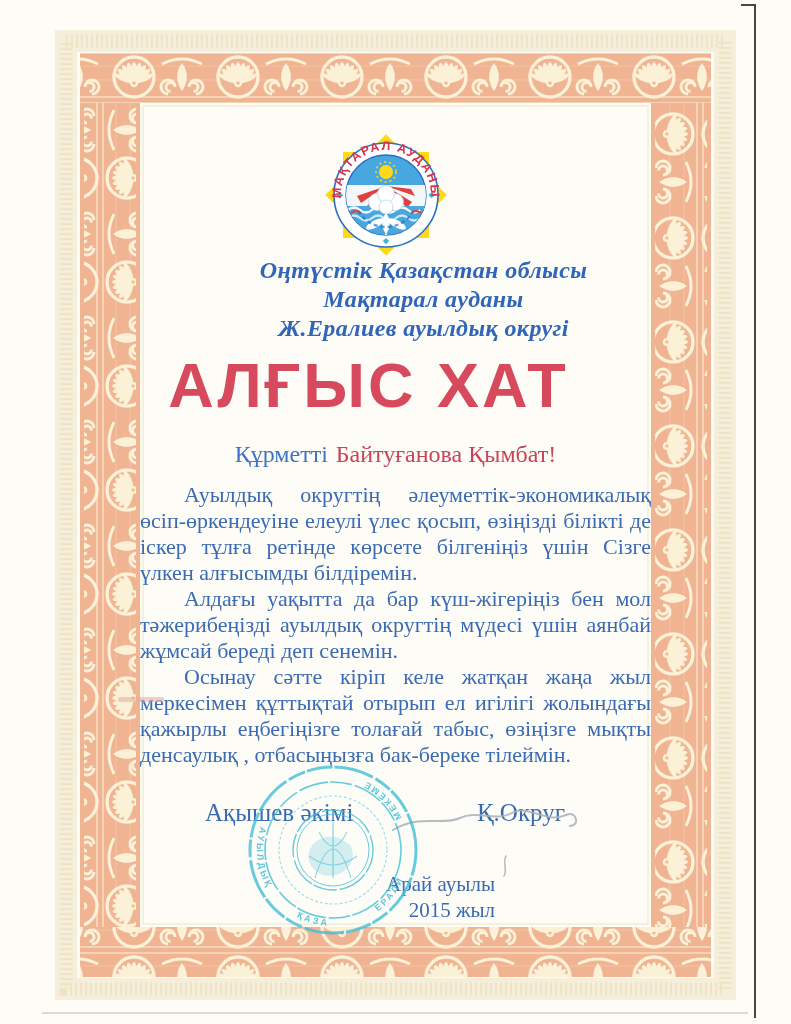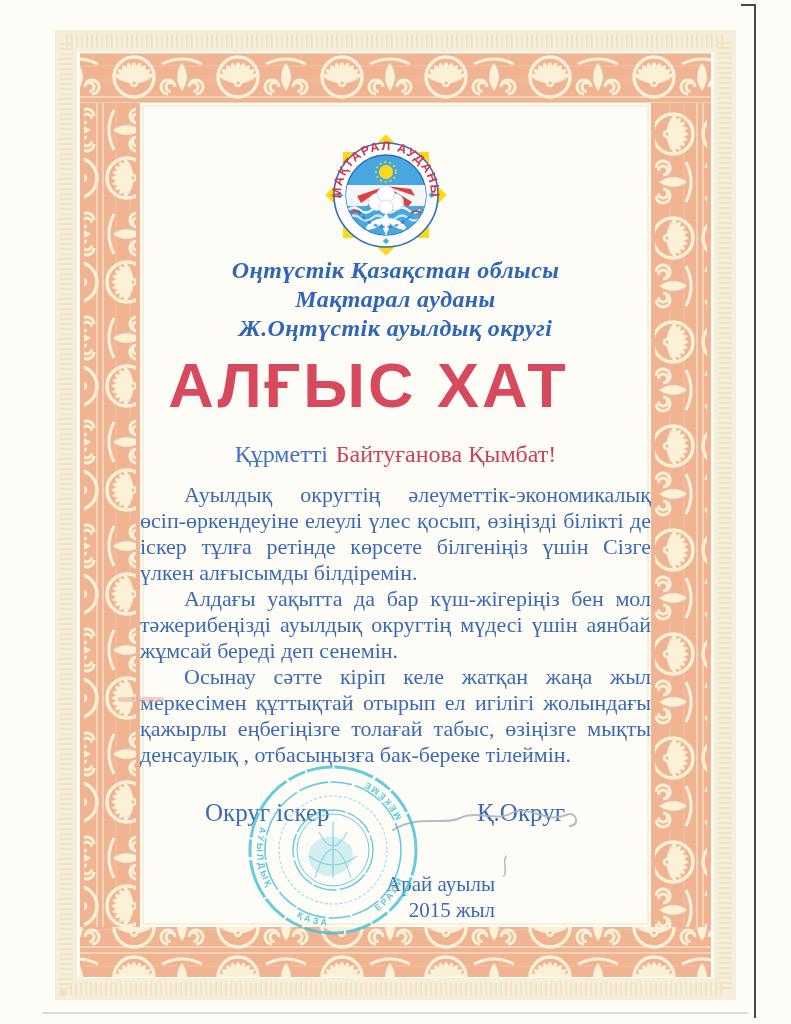--- a/index.html
+++ b/index.html
@@ -3,21 +3,21 @@
 <meta charset="utf-8">
 <style>
   html,body{margin:0;padding:0;background:#ffffff;}
   .page{position:relative;width:791px;height:1024px;background:#fdfcf7;overflow:hidden;
         font-family:"Liberation Serif","DejaVu Serif",serif;}
   .abs{position:absolute;}
   svg{display:block;}
 
   .header-block{left:140px;top:256px;width:511px;text-align:center;
     font-style:italic;font-weight:bold;font-size:24px;line-height:29px;
-    letter-spacing:.4px;}
+    letter-spacing:.4px;padding-left:28px;}
   .title{left:80px;top:348px;width:577px;text-align:center;
     font-family:"Liberation Sans","DejaVu Sans",sans-serif;
     font-weight:bold;font-size:63px;line-height:74px;letter-spacing:3px;}
   .salutation{left:140px;top:441px;width:511px;text-align:center;font-size:24px;}
   .salutation .pfx{margin-right:8px;}
   .body-block{left:140px;top:482px;width:511px;font-size:22px;line-height:26px;
     text-align:justify;}
   .body-block p{margin:0;text-indent:44px;}
   .sig-row{left:205px;top:799px;width:360px;display:flex;justify-content:space-between;
     font-size:25px;}
@@ -144,37 +144,37 @@
       <rect x="60.8" y="110.8" width="4.5" height="4.5" transform="rotate(45 63 113)"></rect>
     </g>
     <text font-family="Liberation Sans, sans-serif" font-size="12.5" font-weight="bold" fill="#d8344a" letter-spacing="1.4">
       <textPath href="#arcTop" startOffset="50%" text-anchor="middle">МАҚТАРАЛ АУДАНЫ</textPath>
     </text>
   </svg>
 
   <div class="abs header-block" style="color:#2f66b8">
     <div>Оңтүстік Қазақстан облысы</div>
     <div>Мақтарал ауданы</div>
-    <div>Ж.Оңтүстік ауылдық округі</div>
+    <div>Ж.Ералиев ауылдық округі</div>
   </div>
 
   <div class="abs title" style="color:#d7495c">АЛҒЫС ХАТ</div>
 
   <div class="abs salutation">
     <span class="pfx" style="color:#3f74c4">Құрметті</span><span style="color:#c84457">Байтуғанова Қымбат!</span>
   </div>
 
   <div class="abs body-block" style="color:#3a6ab2">
     <p>Ауылдық округтің әлеуметтік-экономикалық өсіп-өркендеуіне елеулі үлес қосып, өзіңізді білікті де іскер тұлға ретінде көрсете білгеніңіз үшін Сізге үлкен алғысымды білдіремін.</p>
     <p>Алдағы уақытта да бар күш-жігеріңіз бен мол тәжерибеңізді ауылдық округтің мүдесі үшін аянбай жұмсай береді деп сенемін.</p>
     <p>Осынау сәтте кіріп келе жатқан жаңа жыл меркесімен құттықтай отырып ел игілігі жолындағы қажырлы еңбегіңізге толағай табыс, өзіңізге мықты денсаулық , отбасыңызға бак-береке тілеймін.</p>
   </div>
 
   <div class="abs sig-row" style="color:#3a6ab2">
-    <span>Округ іскер</span>
+    <span>Ақышев әкімі</span>
     <span>Қ.Округ</span>
   </div>
 
   <div class="abs footer-block" style="color:#3a6ab2">
     <div>Арай ауылы</div>
     <div>2015 жыл</div>
   </div>
 
   <svg class="abs" style="left:388px;top:800px" width="220" height="80" viewBox="0 0 220 80">
     <g fill="none" stroke="#adb1b7" stroke-width="2" opacity=".85" stroke-linecap="round">

